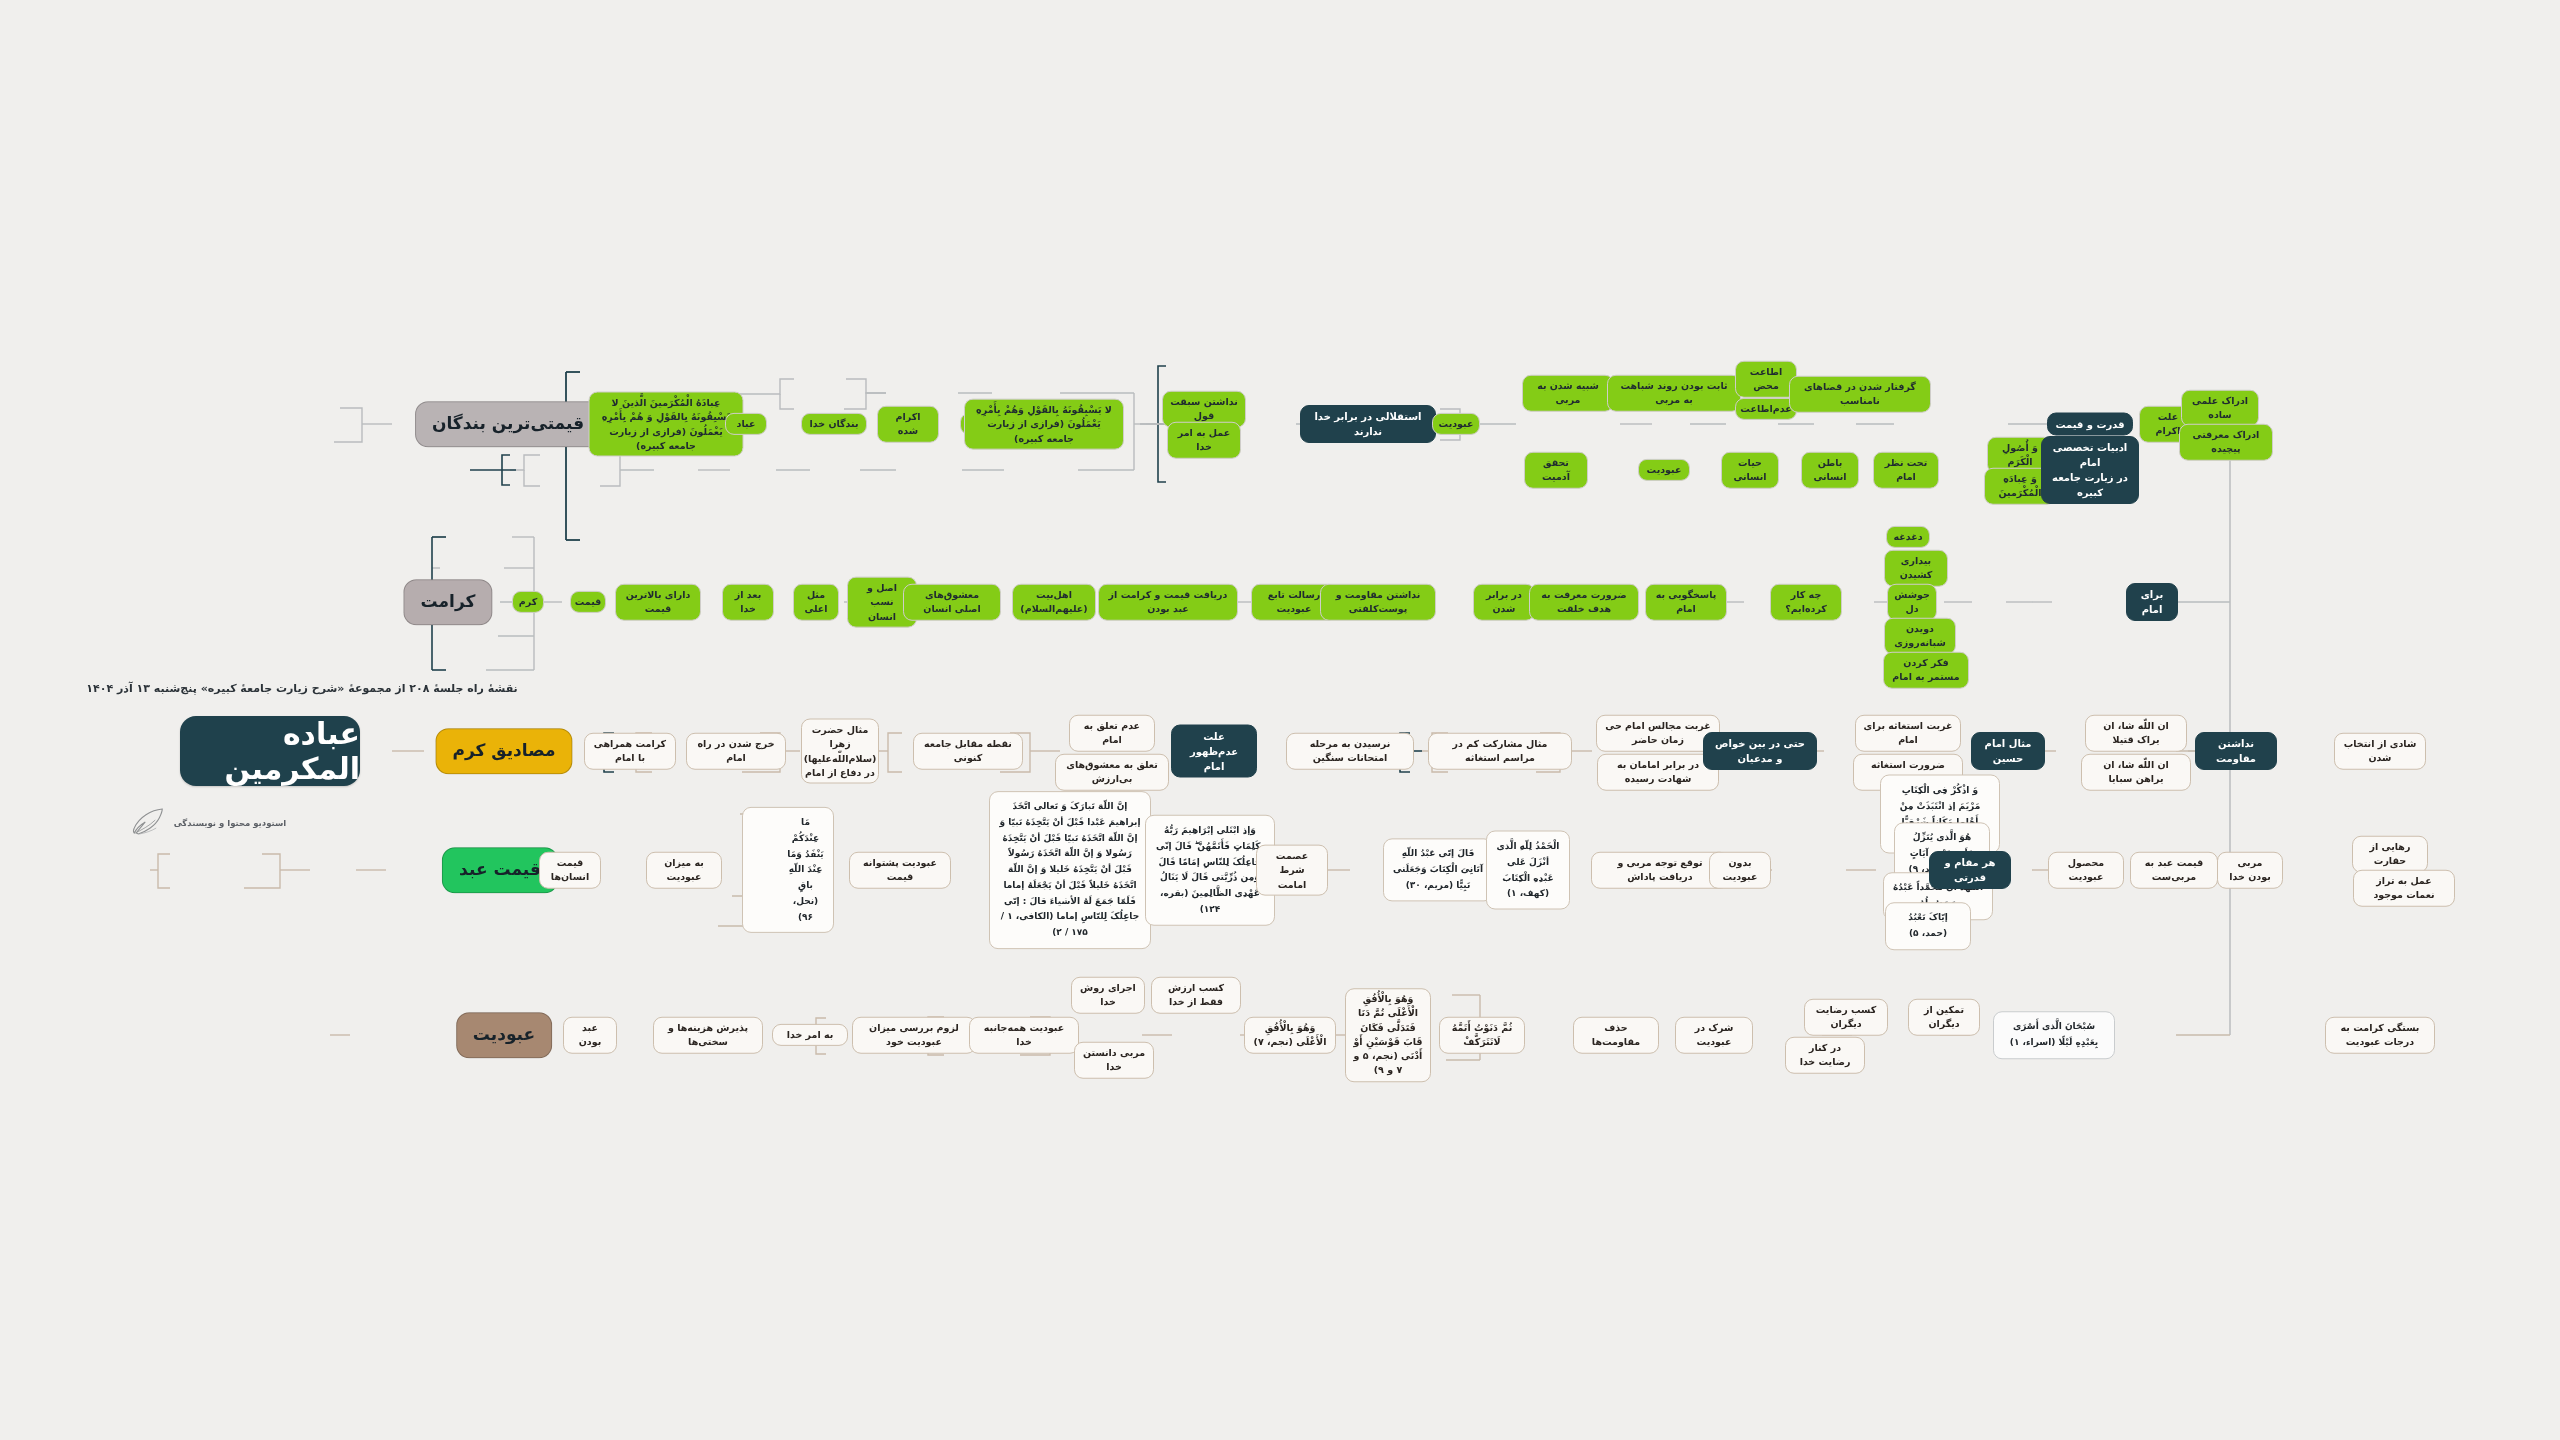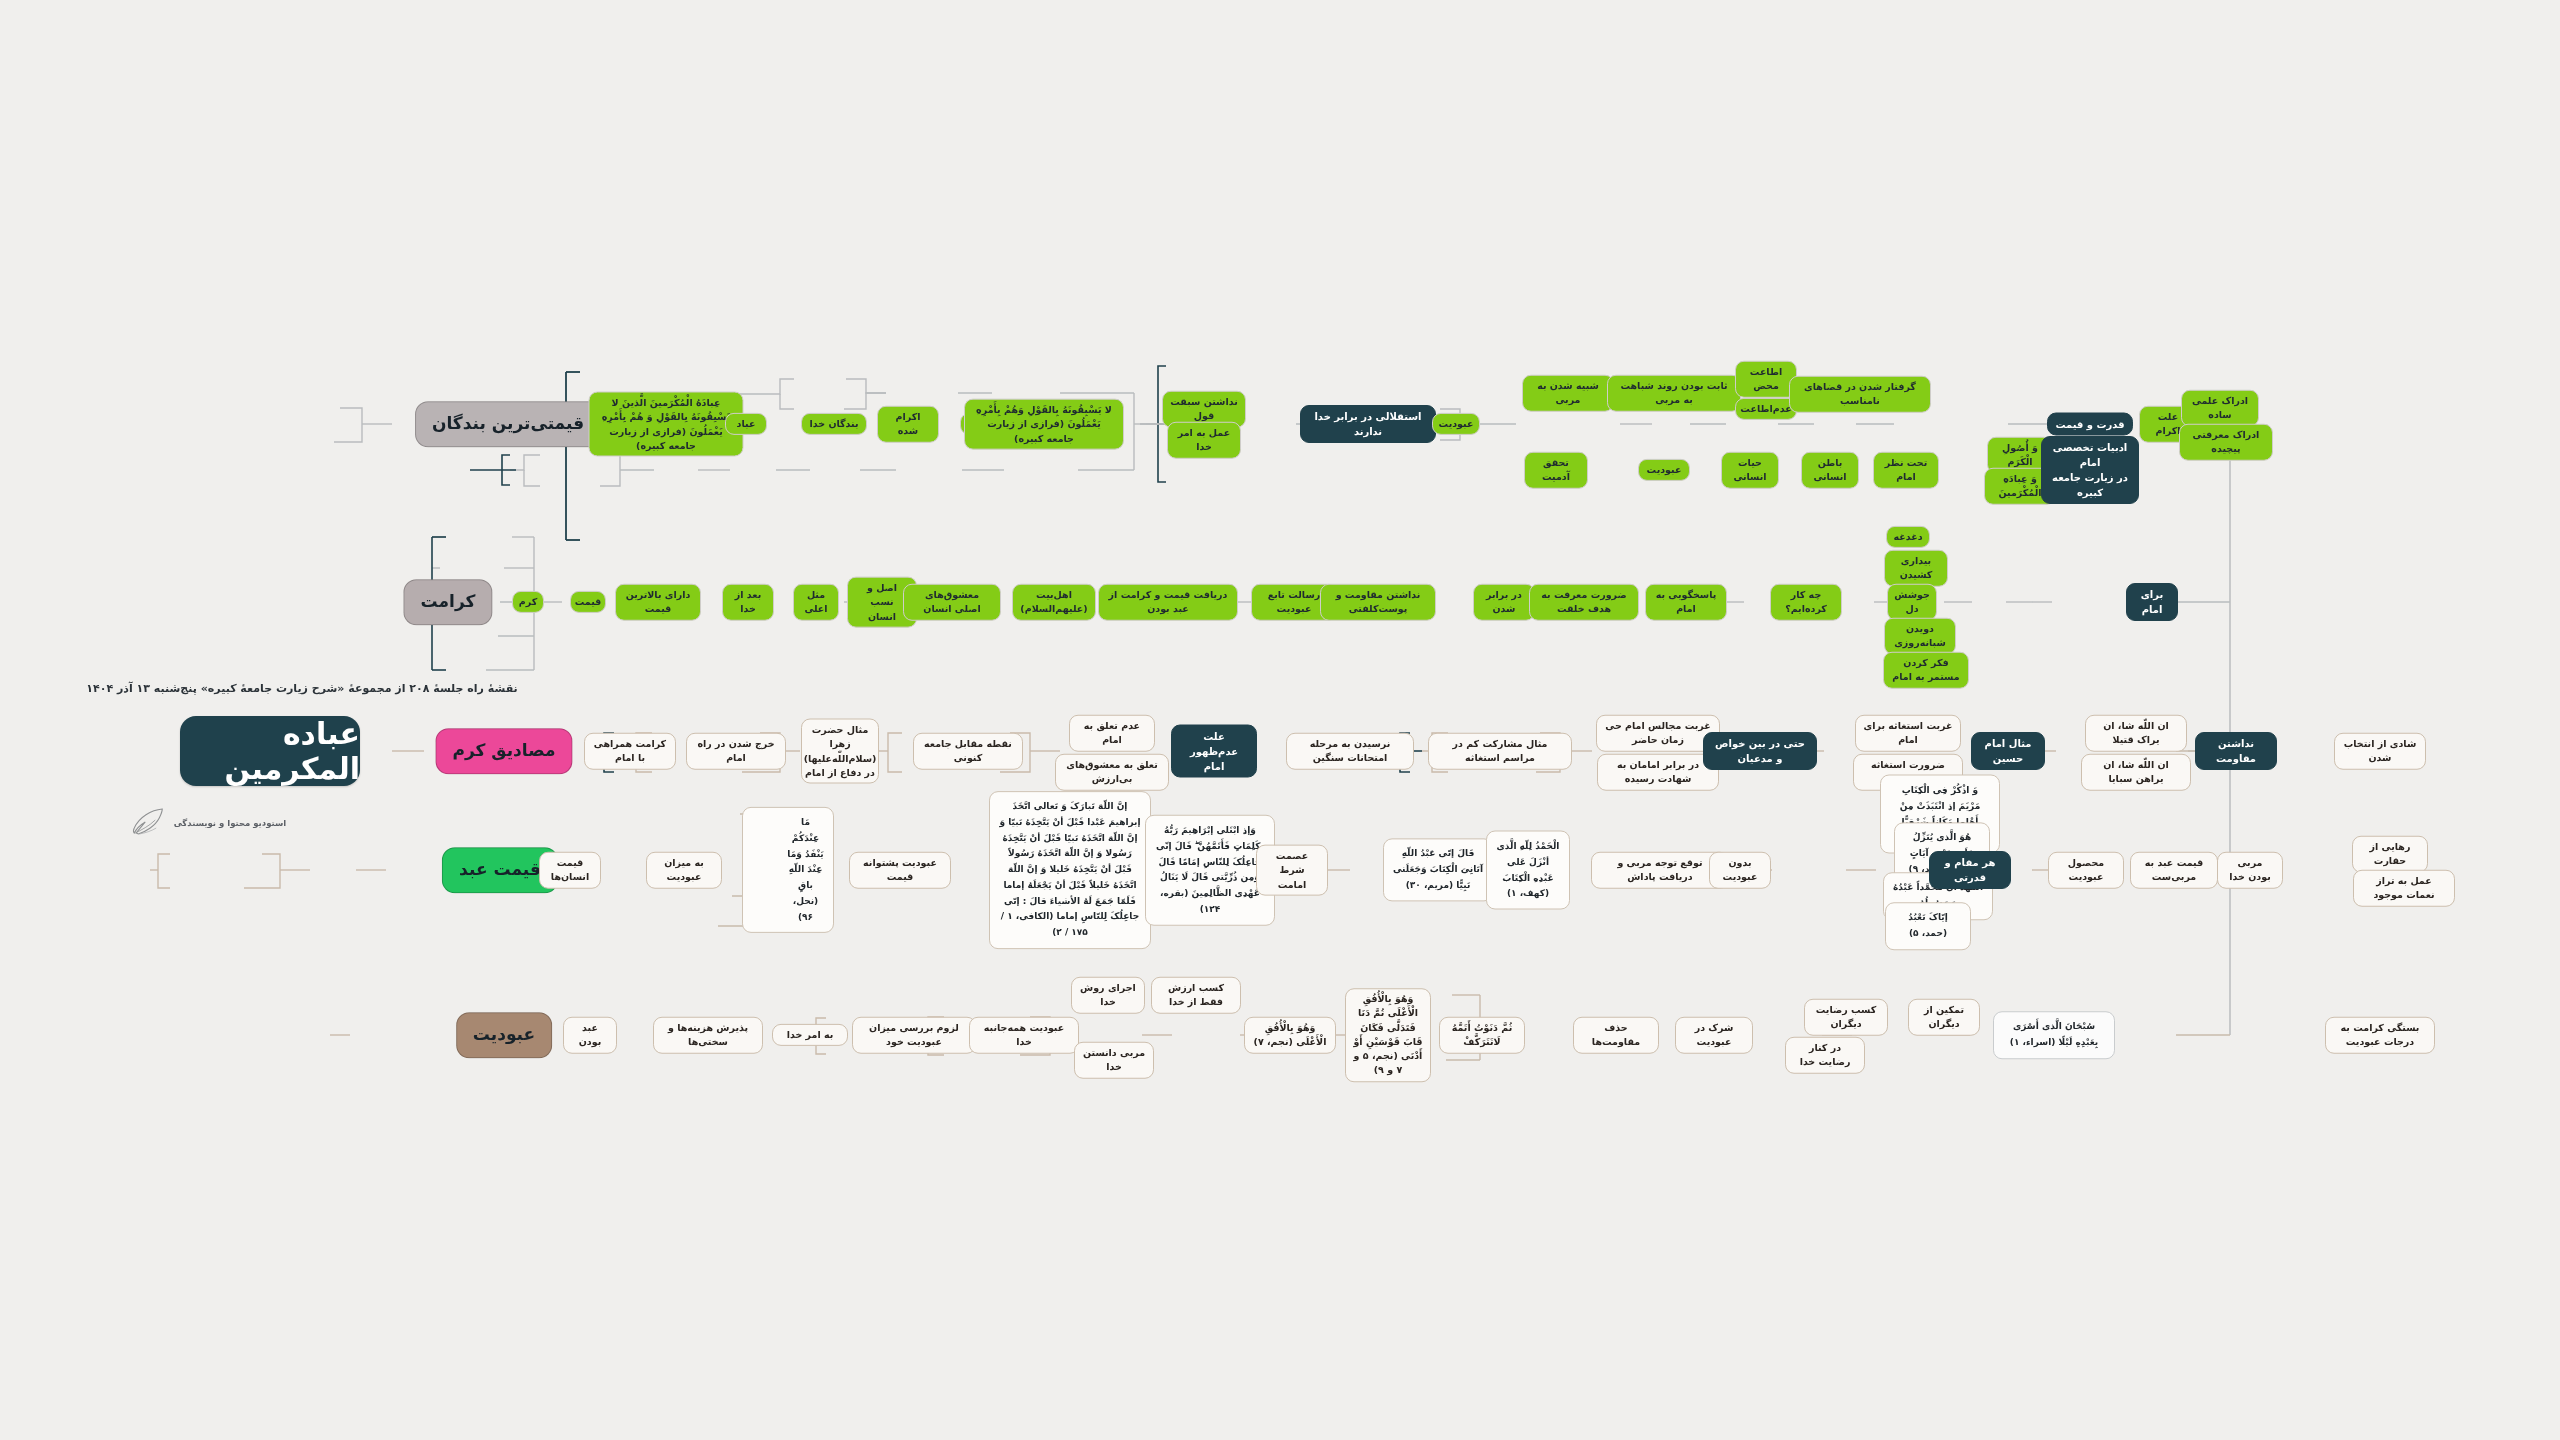--- a/index.html
+++ b/index.html
@@ -73,21 +73,21 @@
     font-size:17px;
     font-weight:700;
     border-radius:13px;
     padding:9px 16px;
     border:1.4px solid rgba(0,0,0,.22);
     color:#17222a;
     letter-spacing:.2px;
   }
   .b-gray{background:#b9b3b4;}
   .b-gray2{background:#b6adae;}
-  .b-brown{background:#ec4899;}
+  .b-brown{background:#eab308;}
   .b-tan{background:#22c55e;}
   .b-brown2{background:#a78871;}
 
   #root{
     position:absolute;
     background:#1f414c;
     color:#fff;
     border-radius:16px;
     font-size:30px;
     font-weight:700;

